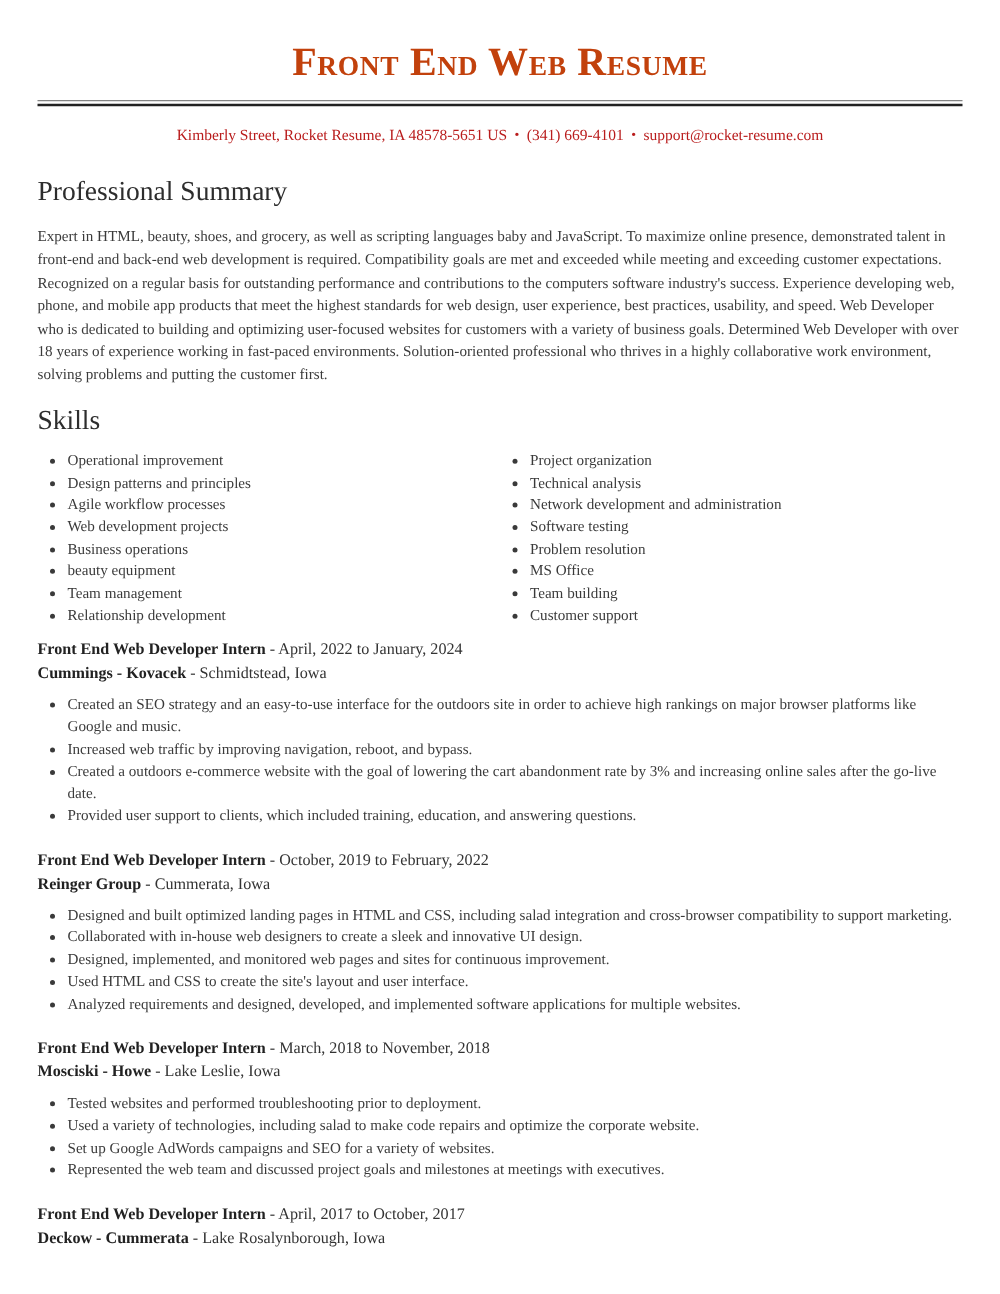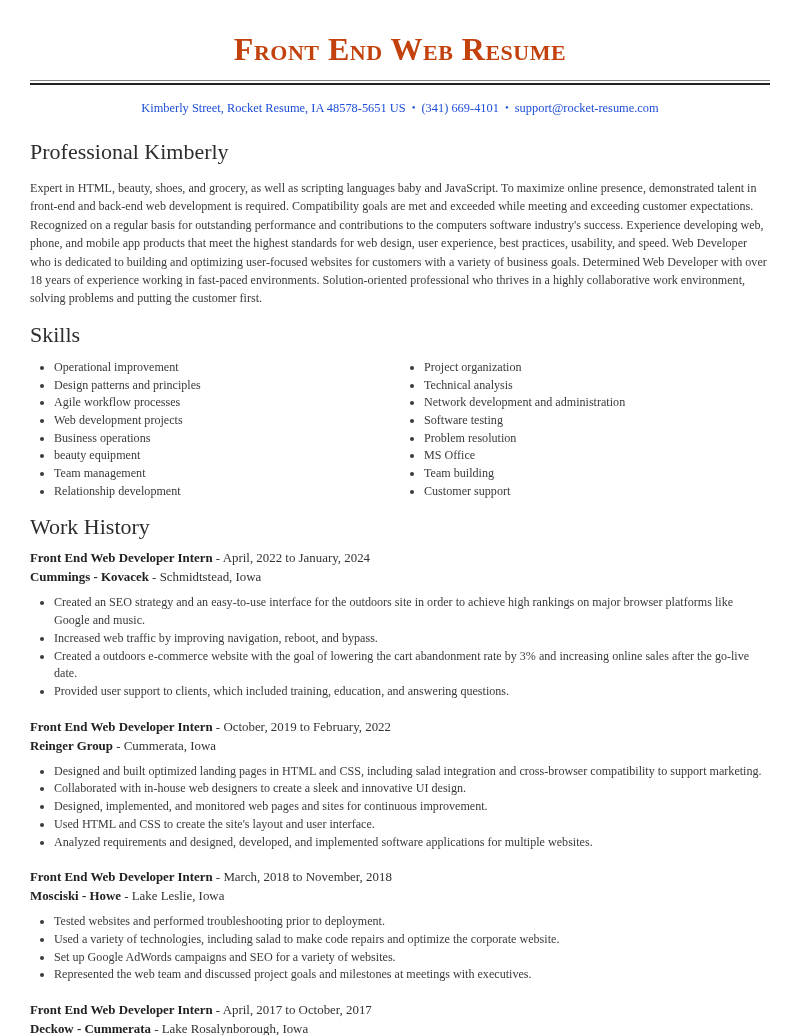--- a/index.html
+++ b/index.html
@@ -28,21 +28,21 @@
     margin-top: 13px;
     height: 2px;
     border-top: 1px solid #848484;
     border-bottom: 2px solid #222222;
   }
   .contact {
     margin-top: 15px;
     text-align: center;
     font-size: 12.4px;
     line-height: 17px;
-    color: #1d4ed8;
+    color: #b91c1c;
   }
   .contact .sep { margin: 0 6px; font-size: 11px; position: relative; top: -1px; }
 
   
   h2 {
     font-size: 22px;
     line-height: 26px;
     font-weight: 400;
     color: #2d2d2d;
     margin: 14px 0 0 0;
@@ -87,21 +87,21 @@
 
   <header>
     <h1 class="resume-title">Front End Web Resume</h1>
     <div class="double-rule"></div>
     <div class="contact">
       <span>Kimberly Street, Rocket Resume, IA 48578-5651 US</span><span class="sep">•</span><span>(341) 669-4101</span><span class="sep">•</span><span>support@rocket-resume.com</span>
     </div>
   </header>
 
   <section class="section-summary">
-    <h2>Professional Kimberly</h2>
+    <h2>Professional Summary</h2>
     <p class="summary-text">Expert in HTML, beauty, shoes, and grocery, as well as scripting languages baby and JavaScript. To maximize online presence, demonstrated talent in front-end and back-end web development is required. Compatibility goals are met and exceeded while meeting and exceeding customer expectations. Recognized on a regular basis for outstanding performance and contributions to the computers software industry's success. Experience developing web, phone, and mobile app products that meet the highest standards for web design, user experience, best practices, usability, and speed. Web Developer who is dedicated to building and optimizing user-focused websites for customers with a variety of business goals. Determined Web Developer with over 18 years of experience working in fast-paced environments. Solution-oriented professional who thrives in a highly collaborative work environment, solving problems and putting the customer first.</p>
   </section>
 
   <section class="section-skills">
     <h2>Skills</h2>
     <div class="skills-cols">
       <ul>
           <li>Operational improvement</li>
           <li>Design patterns and principles</li>
           <li>Agile workflow processes</li>
@@ -118,21 +118,20 @@
           <li>Software testing</li>
           <li>Problem resolution</li>
           <li>MS Office</li>
           <li>Team building</li>
           <li>Customer support</li>
         </ul>
     </div>
   </section>
 
   <section class="section-work">
-    <h2>Work History</h2>
     <div class="jobs" id="jobs">
   <article class="job">
     <div class="job-line"><strong>Front End Web Developer Intern</strong><span> - April, 2022 to January, 2024</span></div>
     <div class="job-line company"><strong>Cummings - Kovacek</strong><span> - Schmidtstead, Iowa</span></div>
     <ul class="job-bullets">
             <li>Created an SEO strategy and an easy-to-use interface for the outdoors site in order to achieve high rankings on major browser platforms like Google and music.</li>
             <li>Increased web traffic by improving navigation, reboot, and bypass.</li>
             <li>Created a outdoors e-commerce website with the goal of lowering the cart abandonment rate by 3% and increasing online sales after the go-live date.</li>
             <li>Provided user support to clients, which included training, education, and answering questions.</li>
           </ul>

